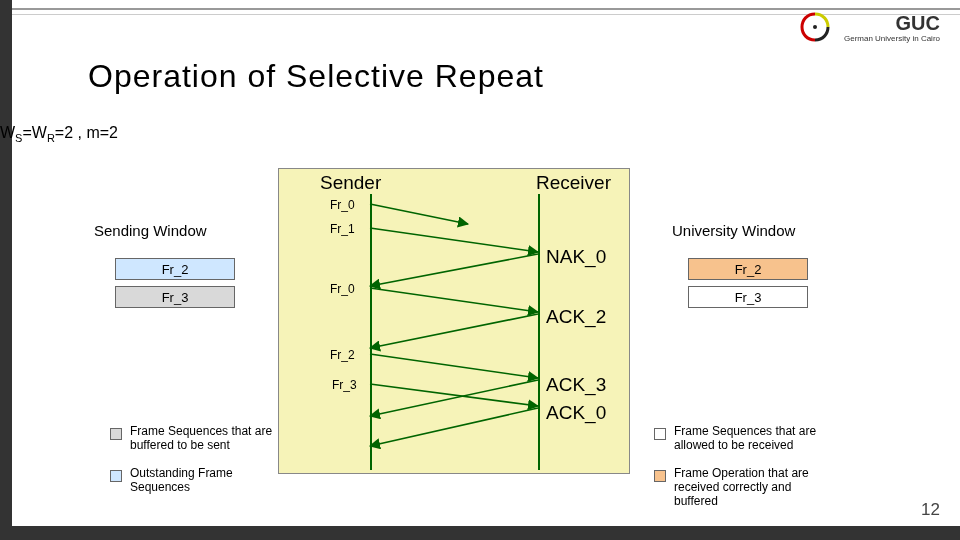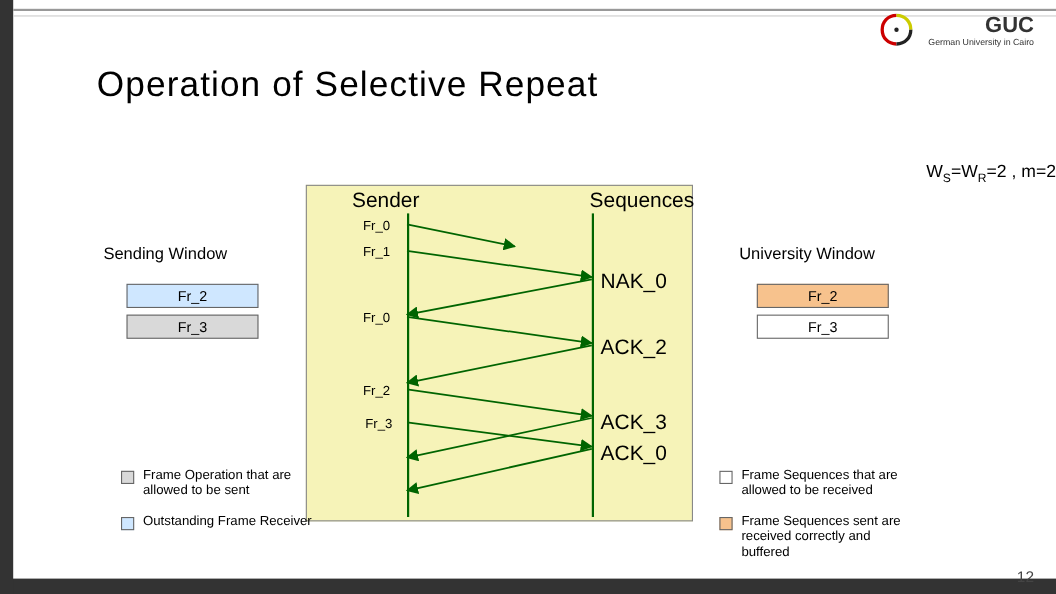--- a/index.html
+++ b/index.html
@@ -1,28 +1,28 @@
 <!DOCTYPE html>
 <html><head>
 <meta charset="utf-8">
 <style>
   html,body{margin:0;padding:0;width:960px;height:540px;background:#fff;font-family:Arial,Helvetica,sans-serif;color:#000;overflow:hidden}
   
   .frame{position:absolute;inset:0;border-left:12px solid #333;border-bottom:14px solid #333;box-sizing:border-box}
   .topline{position:absolute;left:12px;right:0;top:8px;height:2px;background:#999}
   .topline2{position:absolute;left:12px;right:0;top:14px;height:1px;background:#ccc}
   .title{position:absolute;left:88px;top:58px;font-size:32px;font-weight:400;letter-spacing:1px}
-  .slidenum{position:absolute;right:20px;bottom:8px;font-size:14px;color:#444}
+  .slidenum{position:absolute;right:20px;bottom:20px;font-size:17px;color:#444}
   
   .logo{position:absolute;right:20px;top:8px;width:150px;height:40px}
   .logo-txt{position:absolute;right:0;top:4px;font-size:20px;font-weight:bold;color:#333}
   .logo-sub{position:absolute;right:0;top:26px;font-size:8px;color:#333}
   .logo-mark{position:absolute;left:10px;top:4px;width:30px;height:30px}
   
-  .params{position:absolute;left:0;right:0;top:148px;text-align:right;font-size:16px}
+  .params{position:absolute;left:0;right:0;top:124px;text-align:left;font-size:16px}
   .params sub{font-size:11px}
   
   .panel{position:absolute;left:278px;top:168px;width:352px;height:306px;background:#f6f3b8;border:1px solid #888;box-sizing:border-box}
   .endlabel{position:absolute;top:172px;font-size:19px}
   .endlabel.sender{left:320px}
   .endlabel.receiver{left:536px}
   
   .frlab{position:absolute;font-size:12px}
   
   .evlab{position:absolute;font-size:19px}
@@ -57,21 +57,21 @@
 
 <div class="title">Operation of Selective Repeat</div>
 
 <div class="params">
   <span>W</span><sub>S</sub>=<span>W</span><sub>R</sub><span>=2 , m=2</span>
 </div>
 
 <div class="panel"></div>
 
 <div class="endlabel sender">Sender</div>
-<div class="endlabel receiver">Sequences</div>
+<div class="endlabel receiver">Receiver</div>
 
 <div class="vline" style="left:370px;top:194px;height:276px"></div>
 <div class="vline" style="left:538px;top:194px;height:276px"></div>
 
 <div class="frlab" style="left:330px;top:198px">Fr_0</div>
 <div class="frlab" style="left:330px;top:222px">Fr_1</div>
 <div class="frlab" style="left:330px;top:282px">Fr_0</div>
 <div class="frlab" style="left:330px;top:348px">Fr_2</div>
 <div class="frlab" style="left:332px;top:378px">Fr_3</div>
 
@@ -82,28 +82,28 @@
 
 <div class="winhdr" style="left:94px;top:222px">Sending Window</div>
 <div class="cell" style="left:115px;top:258px;background:#cfe7ff">Fr_2</div>
 <div class="cell" style="left:115px;top:286px;background:#d9d9d9">Fr_3</div>
 
 <div class="winhdr" style="left:672px;top:222px">University Window</div>
 <div class="cell" style="left:688px;top:258px;background:#f7c28d">Fr_2</div>
 <div class="cell" style="left:688px;top:286px;background:#ffffff">Fr_3</div>
 
 <div class="legsw" style="left:110px;top:428px;background:#d9d9d9"></div>
-<div class="leg" style="left:130px;top:424px">Frame Operation that are allowed to be sent</div>
+<div class="leg" style="left:130px;top:424px">Frame Sequences that are buffered to be sent</div>
 <div class="legsw" style="left:110px;top:470px;background:#cfe7ff"></div>
-<div class="leg" style="left:130px;top:466px">Outstanding Frame Receiver</div>
+<div class="leg" style="left:130px;top:466px">Outstanding Frame Sequences</div>
 
 <div class="legsw" style="left:654px;top:428px;background:#ffffff"></div>
 <div class="leg" style="left:674px;top:424px">Frame Sequences that are allowed to be received</div>
 <div class="legsw" style="left:654px;top:470px;background:#f7c28d"></div>
-<div class="leg" style="left:674px;top:466px">Frame Sequences sent are received correctly and buffered</div>
+<div class="leg" style="left:674px;top:466px">Frame Operation that are received correctly and buffered</div>
 
 <svg class="diagsvg">
   <defs>
     <marker id="ah" viewBox="0 0 10 10" refX="9" refY="5" markerWidth="7" markerHeight="7" orient="auto-start-reverse">
       <path d="M0 0 L10 5 L0 10 z" fill="#006400"></path>
     </marker>
   </defs>
 
   <line x1="92" y1="36" x2="190" y2="56" stroke="#006400" stroke-width="1.6" marker-end="url(#ah)"></line>
 

